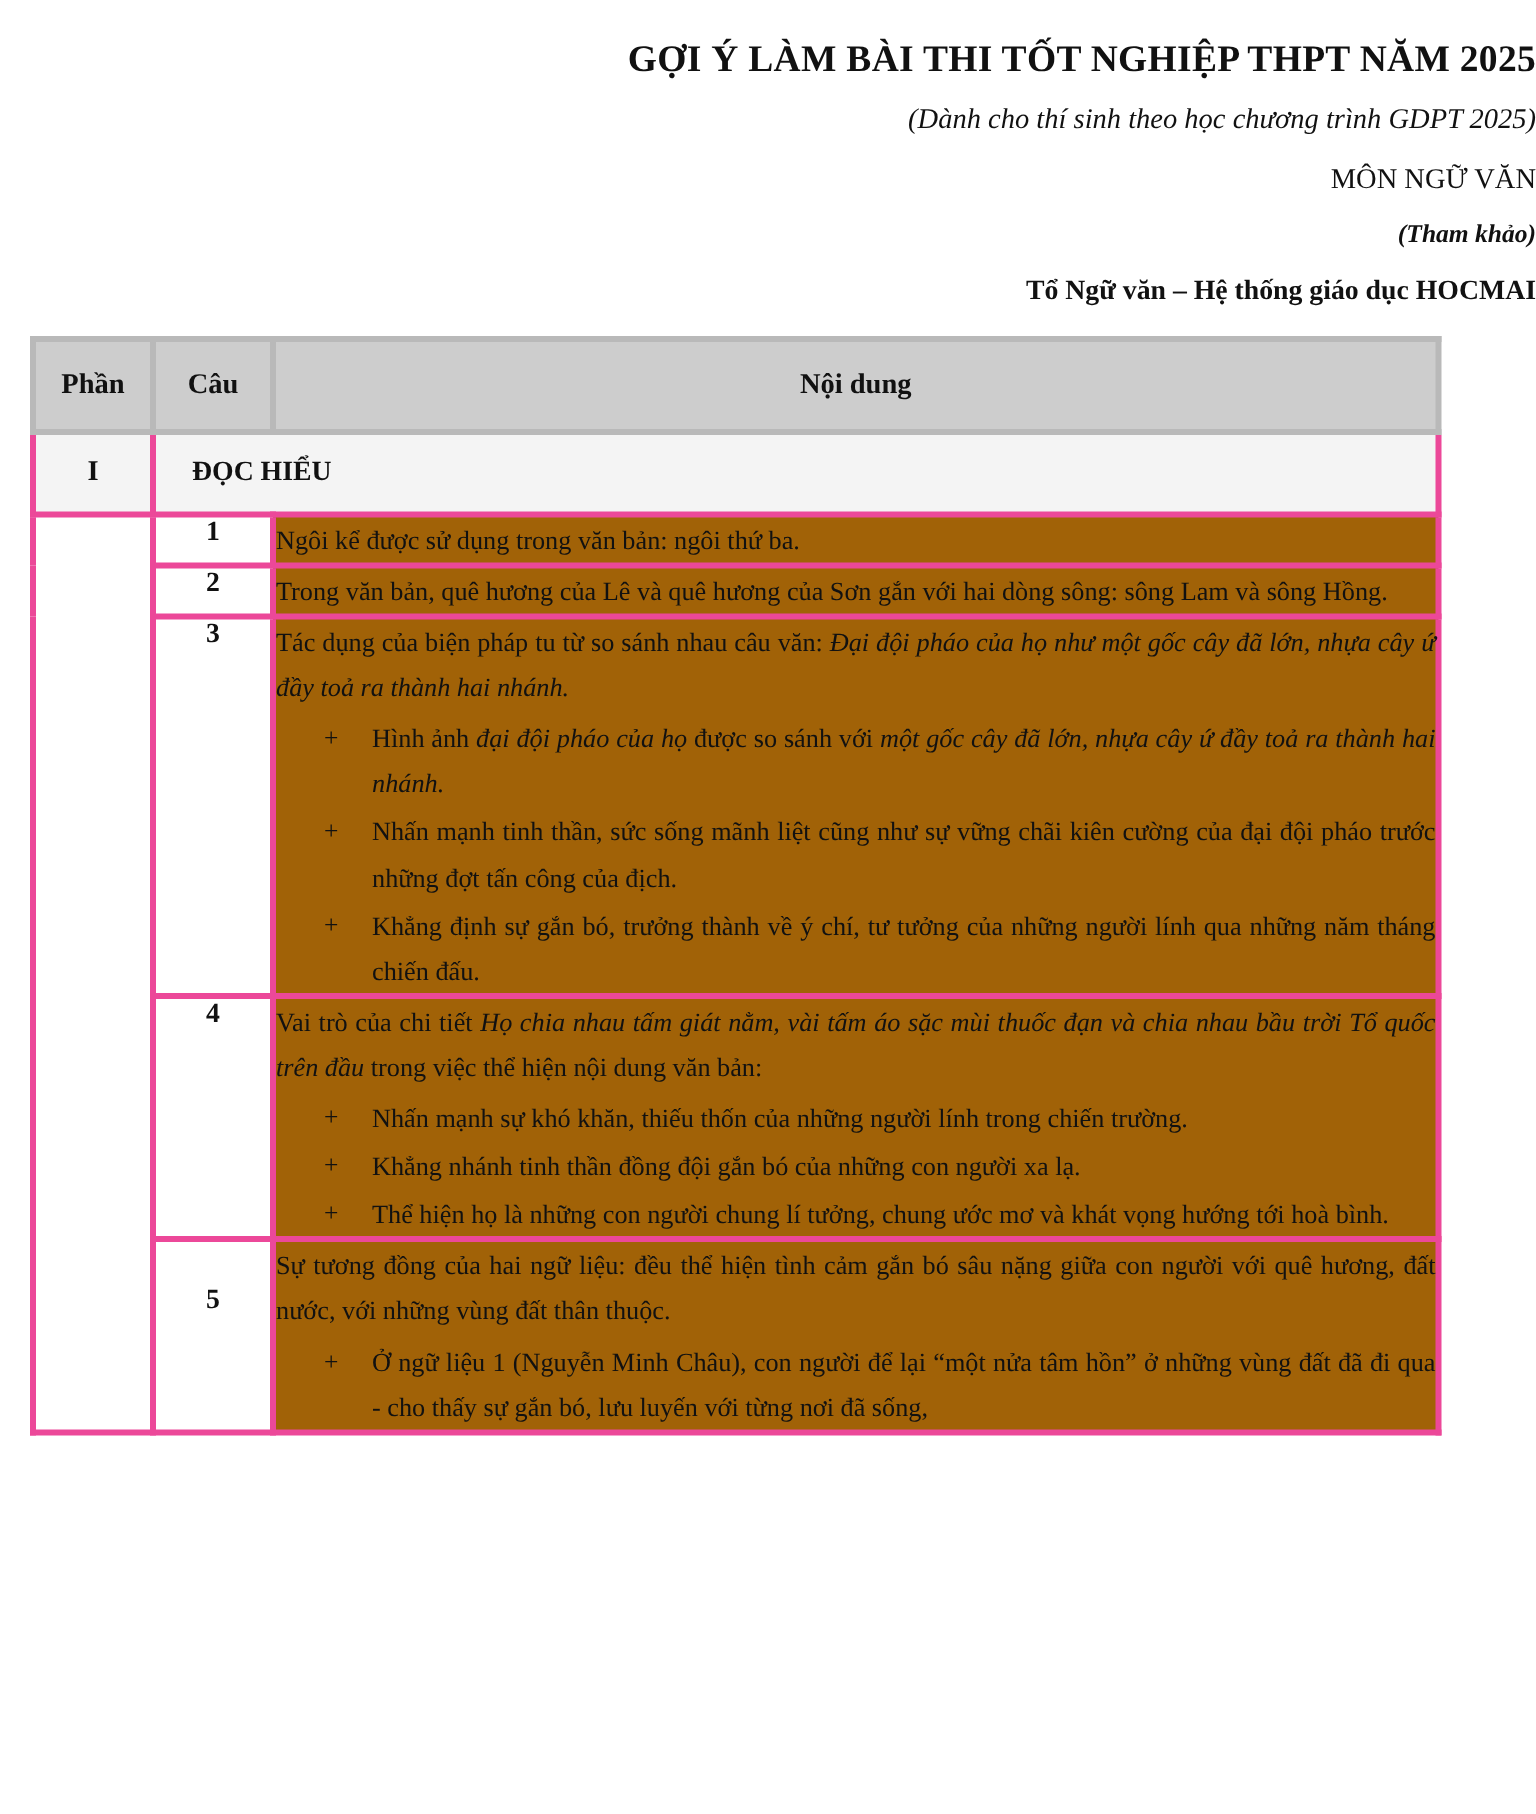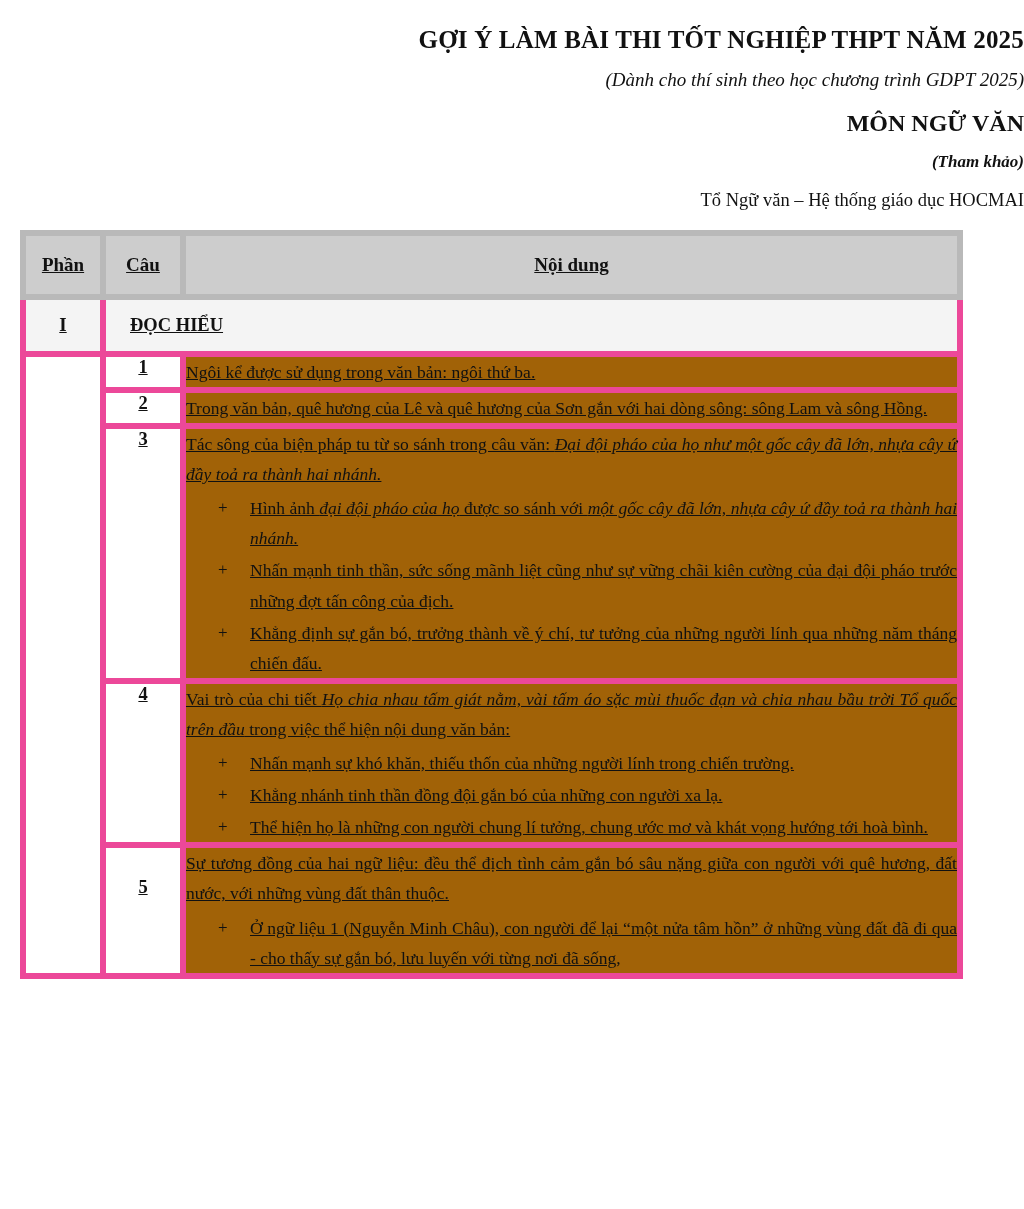--- a/index.html
+++ b/index.html
@@ -38,55 +38,54 @@
     margin: 0 0 4px 0;
     text-transform: uppercase;
   }
   .doc-subtitle-it {
     font-size: 19px;
     font-style: italic;
     line-height: 1.2;
     margin: 14px 0 0 0;
   }
   .doc-subject {
-    font-size: 24px;
-    font-weight: bold;
+    font-size: 19px;
+    font-weight: normal;
     line-height: 1.2;
     margin: 17px 0 0 0;
   }
   .doc-note {
     font-size: 17px;
     font-weight: bold;
     font-style: italic;
     line-height: 1.2;
     margin: 15px 0 0 12px;
   }
   .doc-author {
     font-size: 18.5px;
-    font-weight: normal;
+    font-weight: bold;
     line-height: 1.2;
     margin: 16px 0 0 0;
   }
 
   
   .tbl-wrap {
     margin: 19px 0 0 20px;
     width: 937px;
   }
   table.answers {
     border-collapse: collapse;
     table-layout: fixed;
     width: 937px;
     font-size: 17.5px;
   }
   table.answers td, table.answers th {
-    border: 6px solid #ec4899;
+    border: 4px solid #ec4899;
     vertical-align: top;
     padding: 0;
-    text-decoration: underline;
   }
   col.c-part  { width: 80px;  }
   col.c-num   { width: 80px;  }
   col.c-body  { width: 777px; }
 
   
   tr.head-row th {
     background: #cdcdcd;
     border-color: #b9b9b9;
     height: 58px;
@@ -209,21 +208,21 @@
           </tr>
           <tr>
             <td class="num-col">2</td>
             <td class="body-col">
               <p class="para last"><span>Trong văn bản, quê hương của Lê và quê hương của Sơn gắn với hai dòng sông: sông Lam và sông Hồng.</span></p>
             </td>
           </tr>
           <tr>
             <td class="num-col">3</td>
             <td class="body-col">
-              <p class="para"><span>Tác sông của biện pháp tu từ so sánh trong câu văn: </span><i>Đại đội pháo của họ như một gốc cây đã lớn, nhựa cây ứ đầy toả ra thành hai nhánh.</i></p>
+              <p class="para"><span>Tác dụng của biện pháp tu từ so sánh nhau câu văn: </span><i>Đại đội pháo của họ như một gốc cây đã lớn, nhựa cây ứ đầy toả ra thành hai nhánh.</i></p>
               <ul class="bullets">
                 <li><span class="plus">+</span><span>Hình ảnh </span><i>đại đội pháo của họ</i><span> được so sánh với </span><i>một gốc cây đã lớn, nhựa cây ứ đầy toả ra thành hai nhánh.</i></li>
                 <li><span class="plus">+</span><span>Nhấn mạnh tinh thần, sức sống mãnh liệt cũng như sự vững chãi kiên cường của đại đội pháo trước những đợt tấn công của địch.</span></li>
                 <li><span class="plus">+</span><span>Khẳng định sự gắn bó, trưởng thành về ý chí, tư tưởng của những người lính qua những năm tháng chiến đấu.</span></li>
               </ul>
             </td>
           </tr>
           <tr>
             <td class="num-col">4</td>
             <td class="body-col">
@@ -231,21 +230,21 @@
               <ul class="bullets">
                 <li><span class="plus">+</span><span>Nhấn mạnh sự khó khăn, thiếu thốn của những người lính trong chiến trường.</span></li>
                 <li><span class="plus">+</span><span>Khẳng nhánh tinh thần đồng đội gắn bó của những con người xa lạ.</span></li>
                 <li><span class="plus">+</span><span>Thể hiện họ là những con người chung lí tưởng, chung ước mơ và khát vọng hướng tới hoà bình.</span></li>
               </ul>
             </td>
           </tr>
           <tr>
             <td class="num-col top-align">5</td>
             <td class="body-col">
-              <p class="para"><span>Sự tương đồng của hai ngữ liệu: đều thể địch tình cảm gắn bó sâu nặng giữa con người với quê hương, đất nước, với những vùng đất thân thuộc.</span></p>
+              <p class="para"><span>Sự tương đồng của hai ngữ liệu: đều thể hiện tình cảm gắn bó sâu nặng giữa con người với quê hương, đất nước, với những vùng đất thân thuộc.</span></p>
               <ul class="bullets">
                 <li><span class="plus">+</span><span>Ở ngữ liệu 1 (Nguyễn Minh Châu), con người để lại “một nửa tâm hồn” ở những vùng đất đã đi qua - cho thấy sự gắn bó, lưu luyến với từng nơi đã sống,</span></li>
               </ul>
             </td>
           </tr>
         </tbody>
     </table>
   </div>
 
 </div>

